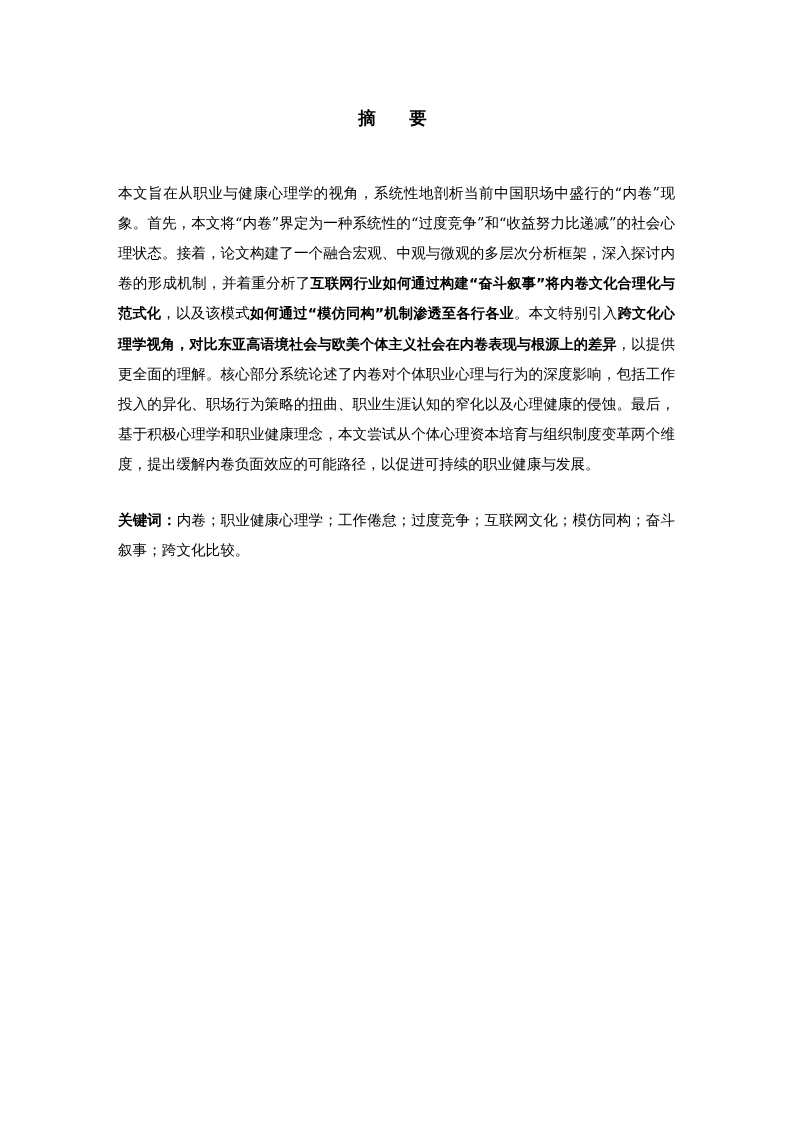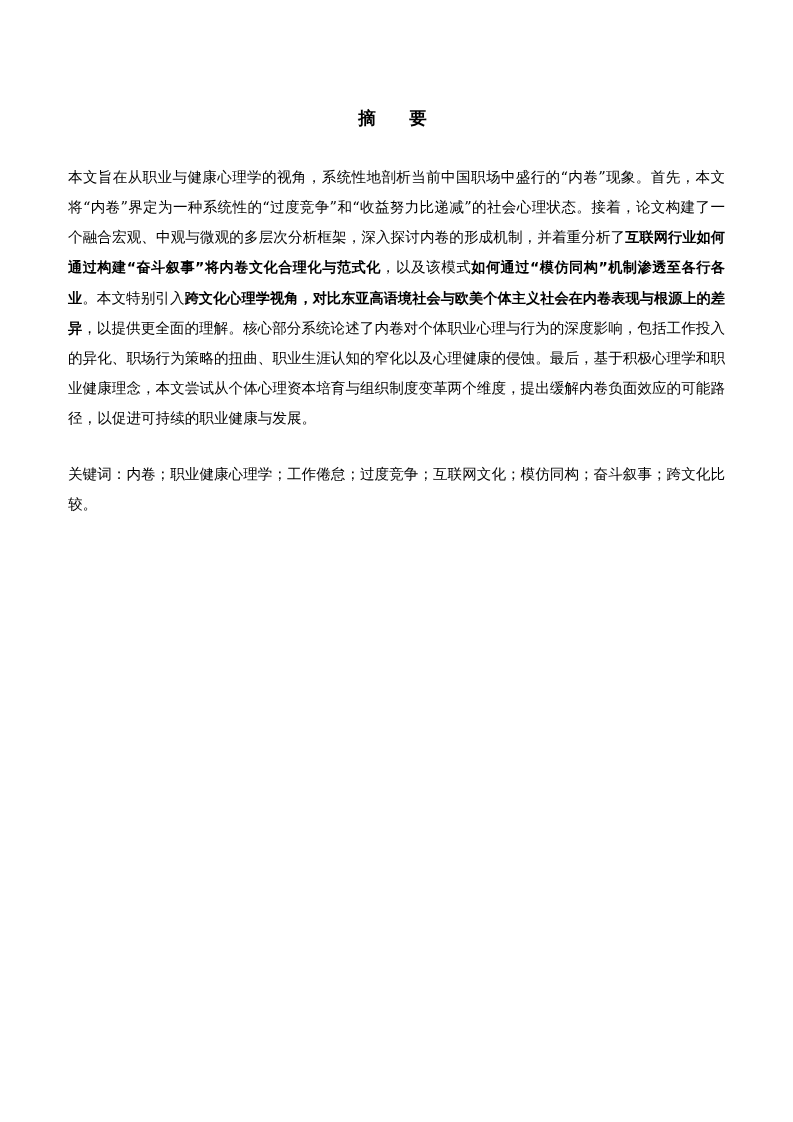--- a/index.html
+++ b/index.html
@@ -15,52 +15,52 @@
     position: relative;
     overflow: hidden;
   }
   .page {
     position: absolute;
     top: 0;
     left: 0;
     width: 793px;
     height: 1122px;
     box-sizing: border-box;
-    padding: 0 68px;
+    padding: 0 118px;
   }
   .doc-title {
     margin-top: 106px;
     text-align: center;
     font-size: 17.5px;
     font-weight: bold;
     letter-spacing: 8px;
     font-family: "DejaVu Sans", "Liberation Sans", sans-serif;
   }
   .abstract-body {
-    margin-top: 32px;
+    margin-top: 48px;
     font-size: 14.6px;
     line-height: 2.06;
     text-align: justify;
     text-justify: inter-ideograph;
     text-indent: 0;
   }
   .abstract-body .b {
     font-weight: bold;
     font-family: "DejaVu Sans", "Liberation Sans", sans-serif;
     font-size: 14.2px;
   }
   .keywords {
     margin-top: 26px;
     font-size: 14.6px;
     line-height: 2.06;
     text-align: justify;
     text-justify: inter-ideograph;
   }
   .keywords .kw-label {
-    font-weight: normal;
+    font-weight: bold;
     font-family: "DejaVu Sans", "Liberation Sans", sans-serif;
   }
 </style>
 </head>
 <body>
 
 <div class="page">
 
   <div class="doc-title">摘　要</div>
 

